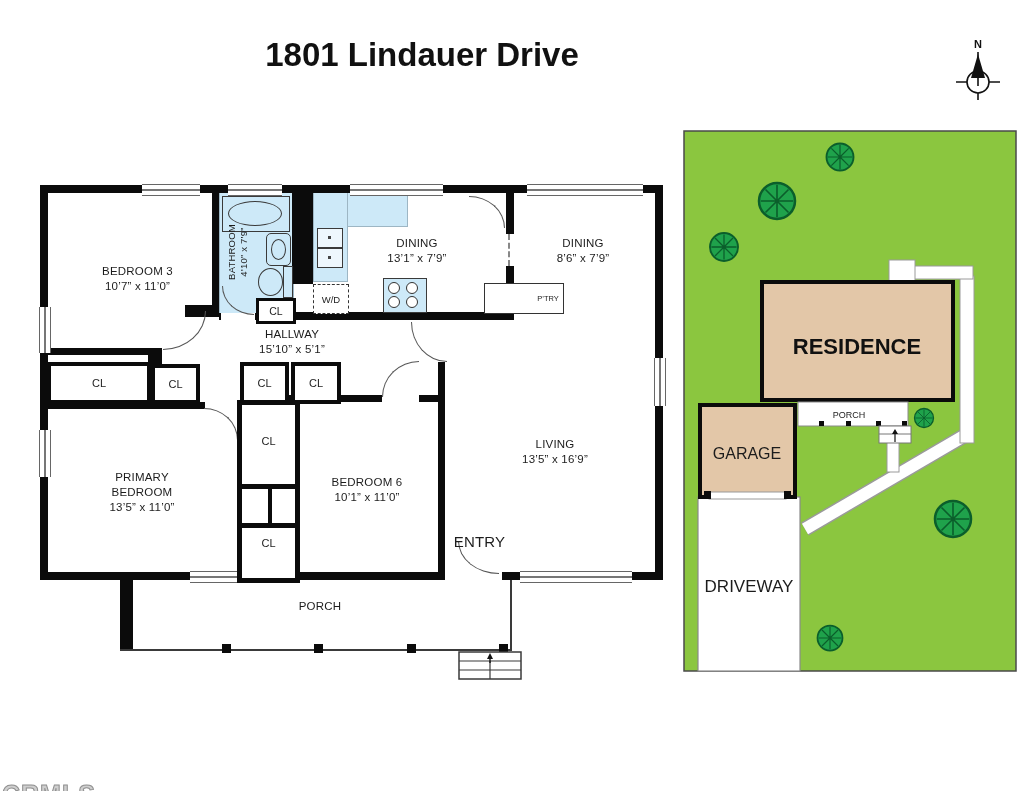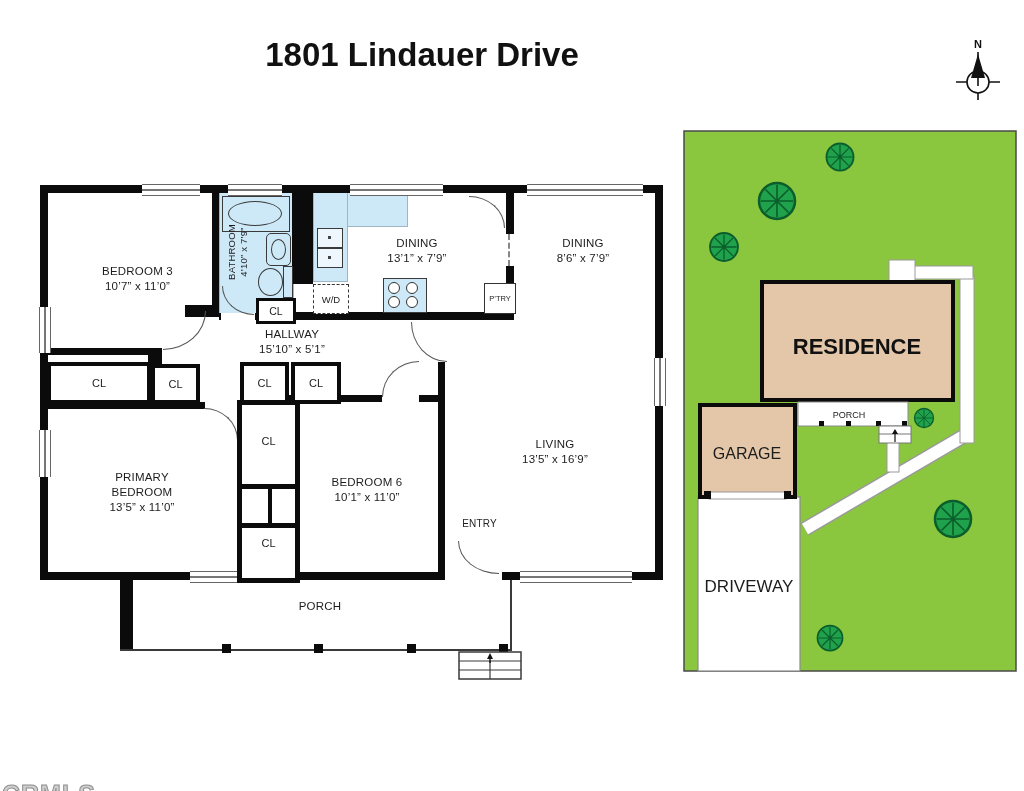--- a/index.html
+++ b/index.html
@@ -109,21 +109,21 @@
       </div>
 
     <div class="abs" style="left:237px;top:400px;width:53px;height:173px;background:#fff;border:5px solid #0b0b0b;z-index:5;">
       <div class="abs" style="left:0;right:0;top:79px;height:5px;background:#0b0b0b;"></div>
       <div class="abs" style="left:0;right:0;top:118px;height:5px;background:#0b0b0b;"></div>
       <div class="abs" style="left:26px;top:84px;width:4px;height:34px;background:#0b0b0b;"></div>
       <div class="abs" style="left:0;right:0;top:30px;text-align:center;font-size:11px;">CL</div>
       <div class="abs" style="left:0;right:0;top:132px;text-align:center;font-size:11px;">CL</div>
     </div>
 
-    <div class="abs" style="left:484px;top:283px;width:30px;height:29px;background:#fff;border:1.5px solid #333;z-index:5;display:flex;align-items:center;justify-content:center;">
+    <div class="abs" style="left:484px;top:283px;width:30px;height:29px;background:#fff;border:1.5px solid #333;z-index:5;display:flex;align-items:center;justify-content:center;padding-left:48px;">
       <span style="font-size:7.5px;">P’TRY</span>
       </div>
     <div class="abs" style="left:313px;top:284px;width:34px;height:28px;background:#fff;border:1.6px dashed #333;z-index:5;display:flex;align-items:center;justify-content:center;">
       <span style="font-size:9.5px;">W/D</span>
       </div>
 
     <div class="fix" style="left:222px;top:196px;width:66px;height:34px;background:transparent;">
       <div class="abs" style="left:5px;top:4px;width:52px;height:23px;border:1.3px solid #3a3a3a;border-radius:50%;"></div>
       </div>
     <div class="fix" style="left:266px;top:233px;width:23px;height:31px;border-radius:5px;">
@@ -185,21 +185,21 @@
       <div>10’1” x 11’0”</div>
       </div>
     <div class="lbl" style="left:505px;top:437px;width:100px;">
       <div>LIVING</div>
       <div>13’5” x 16’9”</div>
       </div>
     <div class="lbl" style="left:226px;top:310px;width:116px;transform:rotate(-90deg);transform-origin:0 0;font-size:9.5px;">
       <div>BATHROOM</div>
       <div>4’10” x 7’9”</div>
       </div>
-    <div class="lbl" style="left:452px;top:517px;width:55px;font-size:10px;">ENTRY</div>
+    <div class="lbl" style="left:452px;top:532px;width:55px;font-size:15px;">ENTRY</div>
     <div class="lbl" style="left:270px;top:599px;width:100px;font-size:11.5px;">PORCH</div>
   </div>
 
   <svg class="abs" style="left:683px;top:130px;z-index:5" width="334" height="542" viewBox="0 0 334 542">
     <defs>
       <g id="treeSym">
         <circle r="10" fill="#1fa24b" stroke="#0b5e2b" stroke-width="1.4"></circle>
         <path d="M0 0 L0 -9 M0 0 L6.4 -6.4 M0 0 L9 0 M0 0 L6.4 6.4 M0 0 L0 9 M0 0 L-6.4 6.4 M0 0 L-9 0 M0 0 L-6.4 -6.4" stroke="#0b5e2b" stroke-width="0.9" fill="none"></path>
       </g>
     </defs>

